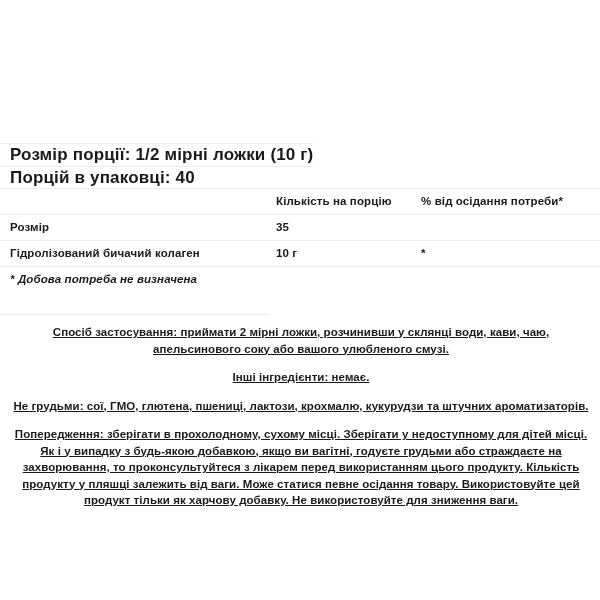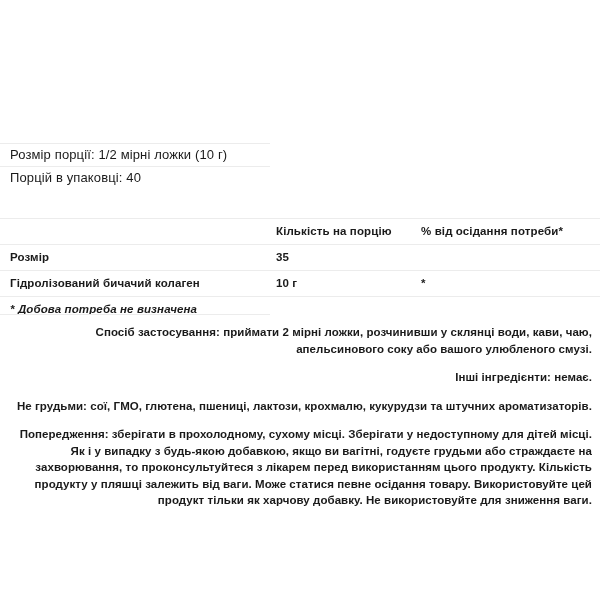--- a/index.html
+++ b/index.html
@@ -31,36 +31,35 @@
     top: 143px;
     width: 270px;
     border-collapse: collapse;
   }
   .serving-row {
     border-top: 1px solid #ececec;
     height: 22px;
   }
   .serving-cell {
     padding: 0 0 0 10px;
-    font-size: 13px;
-    font-weight: normal;
+    font-size: 17px;
+    font-weight: bold;
     line-height: 22px;
     white-space: nowrap;
     letter-spacing: 0.01em;
   }
 
   
   .facts-table {
     position: absolute;
     left: 0;
     top: 188px;
     width: 600px;
     border-collapse: collapse;
     table-layout: fixed;
-    margin-top: 30px;
   }
   .facts-table tr {
     border-top: 1px solid #ececec;
   }
   .facts-table td,
   .facts-table th {
     font-size: 11.5px;
     font-weight: bold;
     text-align: left;
     height: 25px;
@@ -102,21 +101,22 @@
     left: 10px;
     top: 324px;
     width: 582px;
   }
   .para {
     font-size: 11.5px;
     font-weight: bold;
     line-height: 16.5px;
     margin: 0 0 12px 0;
     letter-spacing: 0.005em;
-    text-align: right;
+    text-align: center;
+    text-decoration: underline;
   }
   .para:last-child { margin-bottom: 12px; }
 </style>
 </head>
 <body>
 
 <div class="panel">
 
   <table class="serving-table">
     <tbody>

